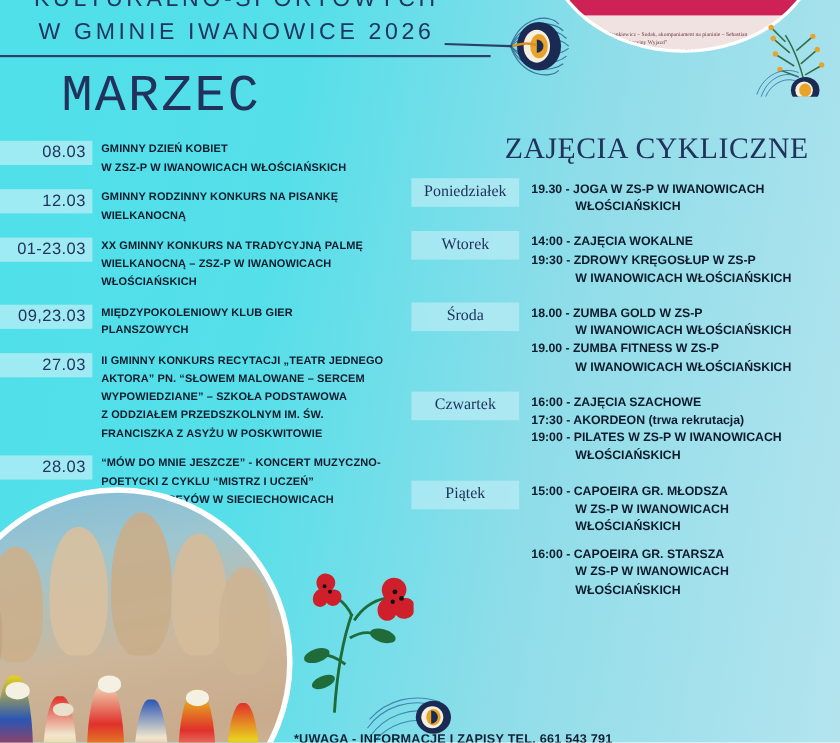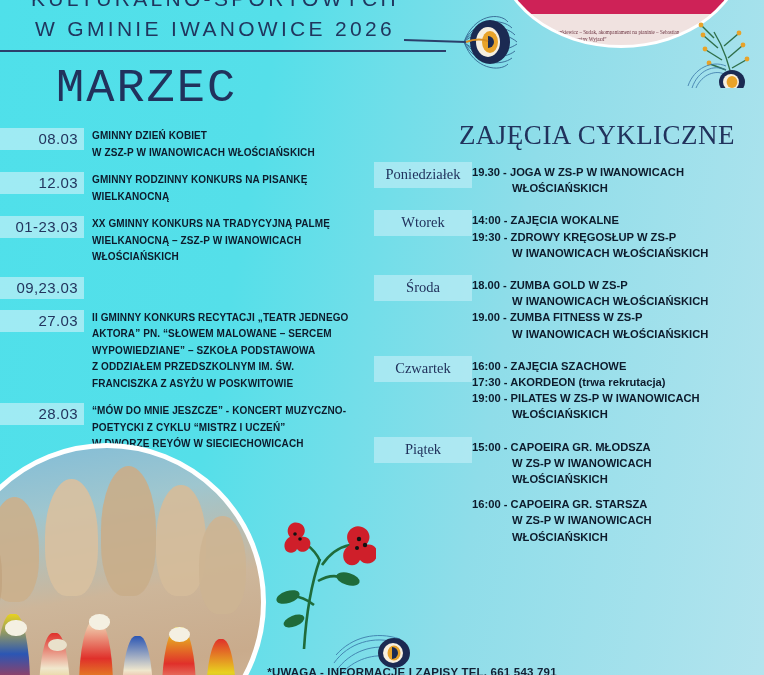--- a/index.html
+++ b/index.html
@@ -44,21 +44,21 @@
     position:absolute; left:430px; top:120px; width:334px; text-align:center;
     font-family:"Liberation Serif", serif; font-size:27px; color:#21325c; letter-spacing:.5px;
   }
   .cyc { position:absolute; left:374px; top:162px; width:390px; }
   .cyc-row { display:flex; align-items:flex-start; margin-bottom:14px; }
   .cyc-day {
     width:98px; flex:0 0 98px; text-align:center; padding:4px 2px 5px;
     background:rgba(190,238,246,.68);
     font-family:"Liberation Serif", serif; font-size:14.5px; color:#21325c;
   }
-  .cyc-items { padding-top:2px; }
+  .cyc-items { margin-left:11px; padding-top:2px; }
   .cyc-item { font-size:11.2px; font-weight:bold; color:#0d1b2c; line-height:16.2px; }
   .cyc-item + .cyc-item { margin-top:0; }
   .cyc-item.gap { margin-top:9px; }
   .cyc-item .cont { display:block; padding-left:40px; }
 
   
   .footer {
     position:absolute; left:0; bottom:-3px; width:764px; text-align:center;
     font-size:11.5px; font-weight:bold; color:#122034; letter-spacing:.2px;
     padding-left:60px;
@@ -180,20 +180,21 @@
     <div class="ev">
       <div class="ev-date">12.03</div>
       <div class="ev-txt">GMINNY RODZINNY KONKURS NA PISANKĘ<br>WIELKANOCNĄ</div>
     </div>
     <div class="ev">
       <div class="ev-date">01-23.03</div>
       <div class="ev-txt">XX GMINNY KONKURS NA TRADYCYJNĄ PALMĘ<br>WIELKANOCNĄ – ZSZ-P W IWANOWICACH<br>WŁOŚCIAŃSKICH</div>
     </div>
     <div class="ev">
       <div class="ev-date">09,23.03</div>
+      <div class="ev-txt">MIĘDZYPOKOLENIOWY KLUB GIER<br>PLANSZOWYCH</div>
     </div>
     <div class="ev">
       <div class="ev-date">27.03</div>
       <div class="ev-txt">II GMINNY KONKURS RECYTACJI „TEATR JEDNEGO<br>AKTORA” PN. “SŁOWEM MALOWANE – SERCEM<br>WYPOWIEDZIANE” – SZKOŁA PODSTAWOWA<br>Z ODDZIAŁEM PRZEDSZKOLNYM IM. ŚW.<br>FRANCISZKA Z ASYŻU W POSKWITOWIE</div>
     </div>
     <div class="ev">
       <div class="ev-date">28.03</div>
       <div class="ev-txt">“MÓW DO MNIE JESZCZE” - KONCERT MUZYCZNO-<br>POETYCKI Z CYKLU “MISTRZ I UCZEŃ”<br>W DWORZE REYÓW W SIECIECHOWICACH</div>
     </div>
   </div>

